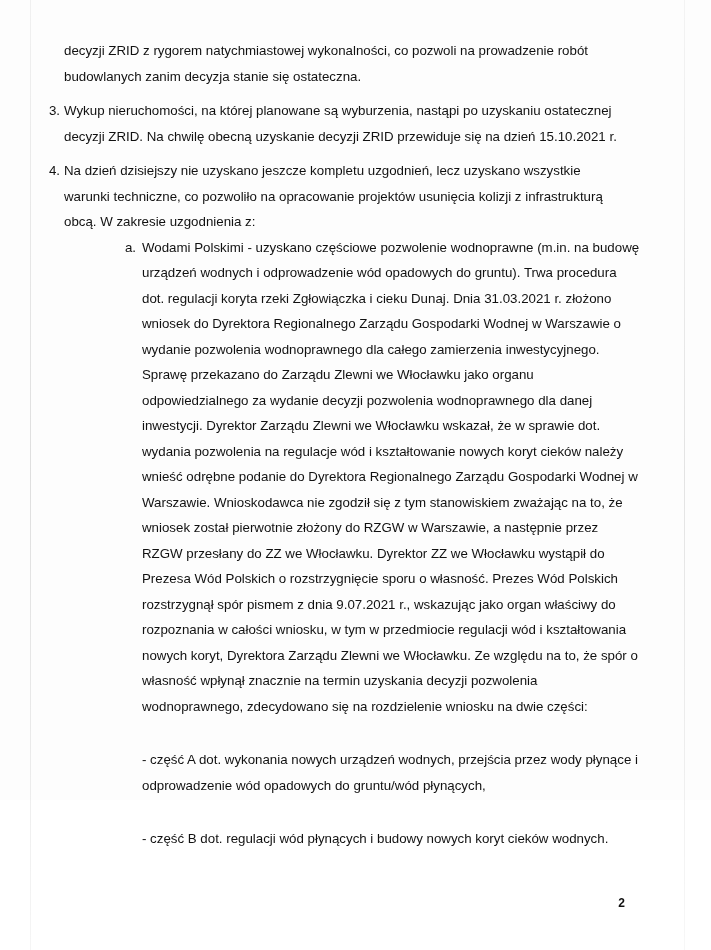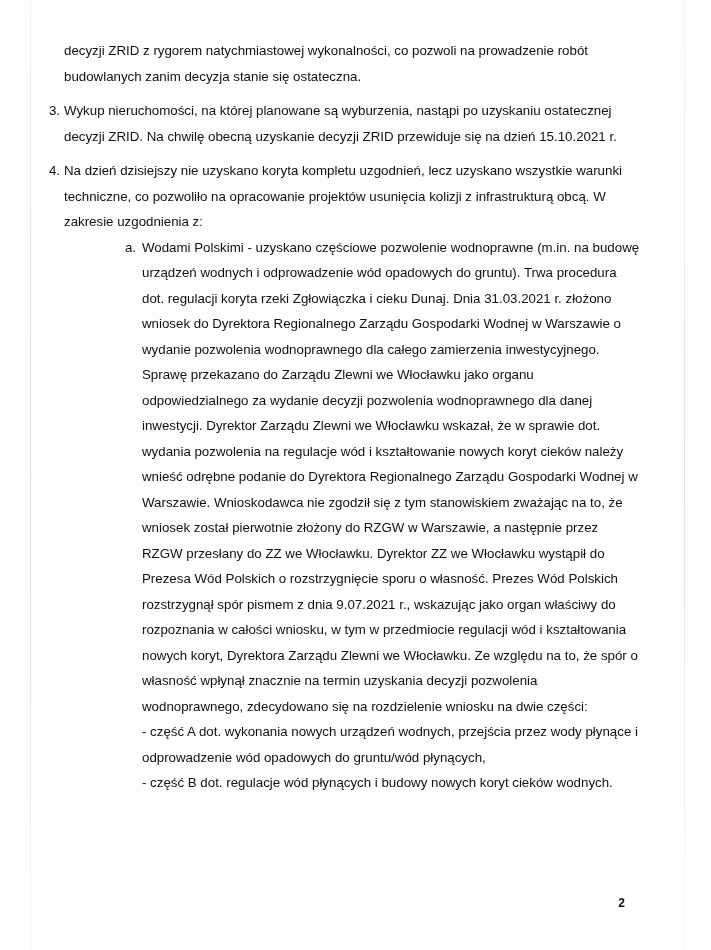--- a/index.html
+++ b/index.html
@@ -80,20 +80,21 @@
     text-align: right;
     font-size: 13.3px;
     line-height: 25.5px;
   }
   .lettered .bold-lead {
     font-weight: normal;
   }
   .block {
     margin-left: 100px;
     width: 500px;
+    margin-top: 28px;
   }
   .page-number {
     position: absolute;
     right: 86px;
     top: 896px;
     font-size: 12px;
     font-weight: bold;
     color: #111;
   }
 </style>
@@ -108,28 +109,28 @@
 
     <p class="para cont-para">decyzji ZRID z rygorem natychmiastowej wykonalności, co pozwoli na prowadzenie robót budowlanych zanim decyzja stanie się ostateczna.</p>
 
     <div class="numbered">
       <span class="marker">3.</span>
       <p class="para">Wykup nieruchomości, na której planowane są wyburzenia, nastąpi po uzyskaniu ostatecznej decyzji ZRID. Na chwilę obecną uzyskanie decyzji ZRID przewiduje się na dzień 15.10.2021 r.</p>
     </div>
 
     <div class="numbered">
       <span class="marker">4.</span>
-      <p class="para">Na dzień dzisiejszy nie uzyskano koryta kompletu uzgodnień, lecz uzyskano wszystkie warunki techniczne, co pozwoliło na opracowanie projektów usunięcia kolizji z infrastrukturą obcą. W zakresie uzgodnienia z:</p>
+      <p class="para">Na dzień dzisiejszy nie uzyskano jeszcze kompletu uzgodnień, lecz uzyskano wszystkie warunki techniczne, co pozwoliło na opracowanie projektów usunięcia kolizji z infrastrukturą obcą. W zakresie uzgodnienia z:</p>
     </div>
 
     <div class="lettered">
       <span class="marker">a.</span>
       <p class="para"><span class="bold-lead">Wodami Polskimi</span><span> - uzyskano częściowe pozwolenie wodnoprawne (m.in. na budowę urządzeń wodnych i odprowadzenie wód opadowych do gruntu). Trwa procedura dot. regulacji koryta rzeki Zgłowiączka i cieku Dunaj. Dnia 31.03.2021 r. złożono wniosek do Dyrektora Regionalnego Zarządu Gospodarki Wodnej w Warszawie o wydanie pozwolenia wodnoprawnego dla całego zamierzenia inwestycyjnego. Sprawę przekazano do Zarządu Zlewni we Włocławku jako organu odpowiedzialnego za wydanie decyzji pozwolenia wodnoprawnego dla danej inwestycji. Dyrektor Zarządu Zlewni we Włocławku wskazał, że w sprawie dot. wydania pozwolenia na regulacje wód i kształtowanie nowych koryt cieków należy wnieść odrębne podanie do Dyrektora Regionalnego Zarządu Gospodarki Wodnej w Warszawie. Wnioskodawca nie zgodził się z tym stanowiskiem zważając na to, że wniosek został pierwotnie złożony do RZGW w Warszawie, a następnie przez RZGW przesłany do ZZ we Włocławku. Dyrektor ZZ we Włocławku wystąpił do Prezesa Wód Polskich o rozstrzygnięcie sporu o własność. Prezes Wód Polskich rozstrzygnął spór pismem z dnia 9.07.2021 r., wskazując jako organ właściwy do rozpoznania w całości wniosku, w tym w przedmiocie regulacji wód i kształtowania nowych koryt, Dyrektora Zarządu Zlewni we Włocławku. Ze względu na to, że spór o własność wpłynął znacznie na termin uzyskania decyzji pozwolenia wodnoprawnego, zdecydowano się na rozdzielenie wniosku na dwie części:</span></p>
     </div>
 
     <p class="para block">- część A dot. wykonania nowych urządzeń wodnych, przejścia przez wody płynące i odprowadzenie wód opadowych do gruntu/wód płynących,</p>
 
-    <p class="para block">- część B dot. regulacje wód płynących i budowy nowych koryt cieków wodnych.</p>
+    <p class="para block">- część B dot. regulacji wód płynących i budowy nowych koryt cieków wodnych.</p>
 
   </div>
 
   <div class="page-number">2</div>
 </div>
 
 </body></html>

